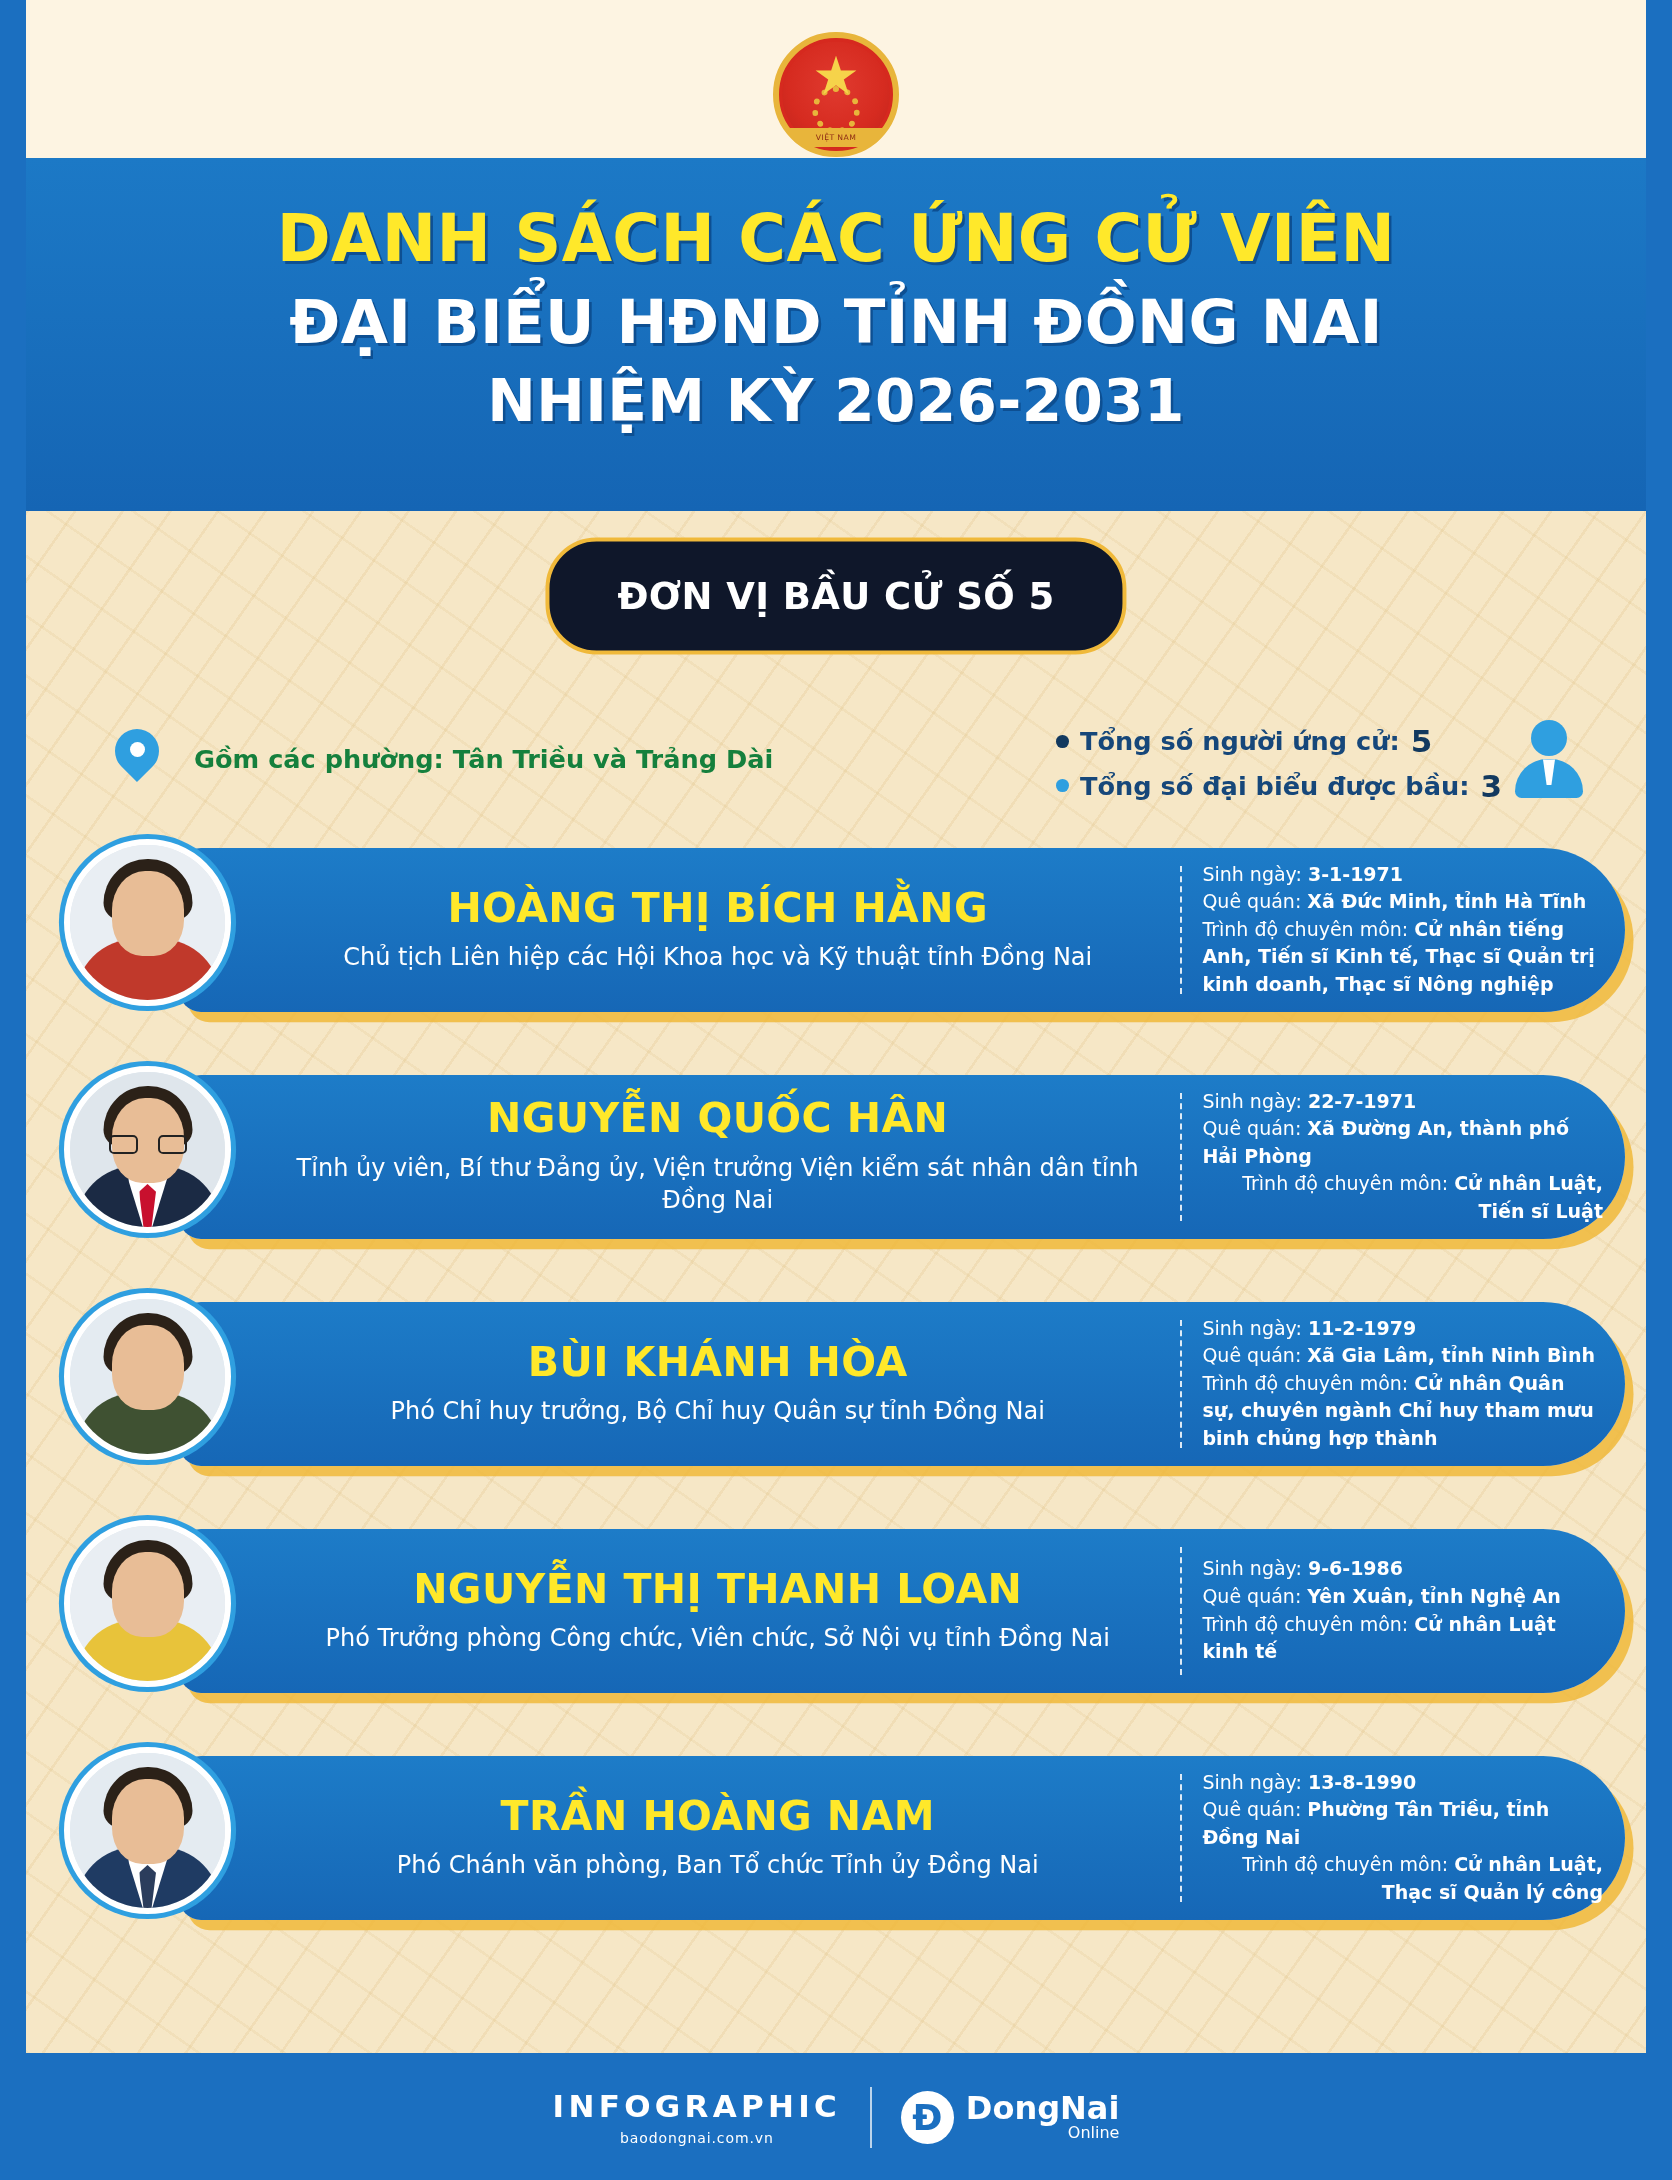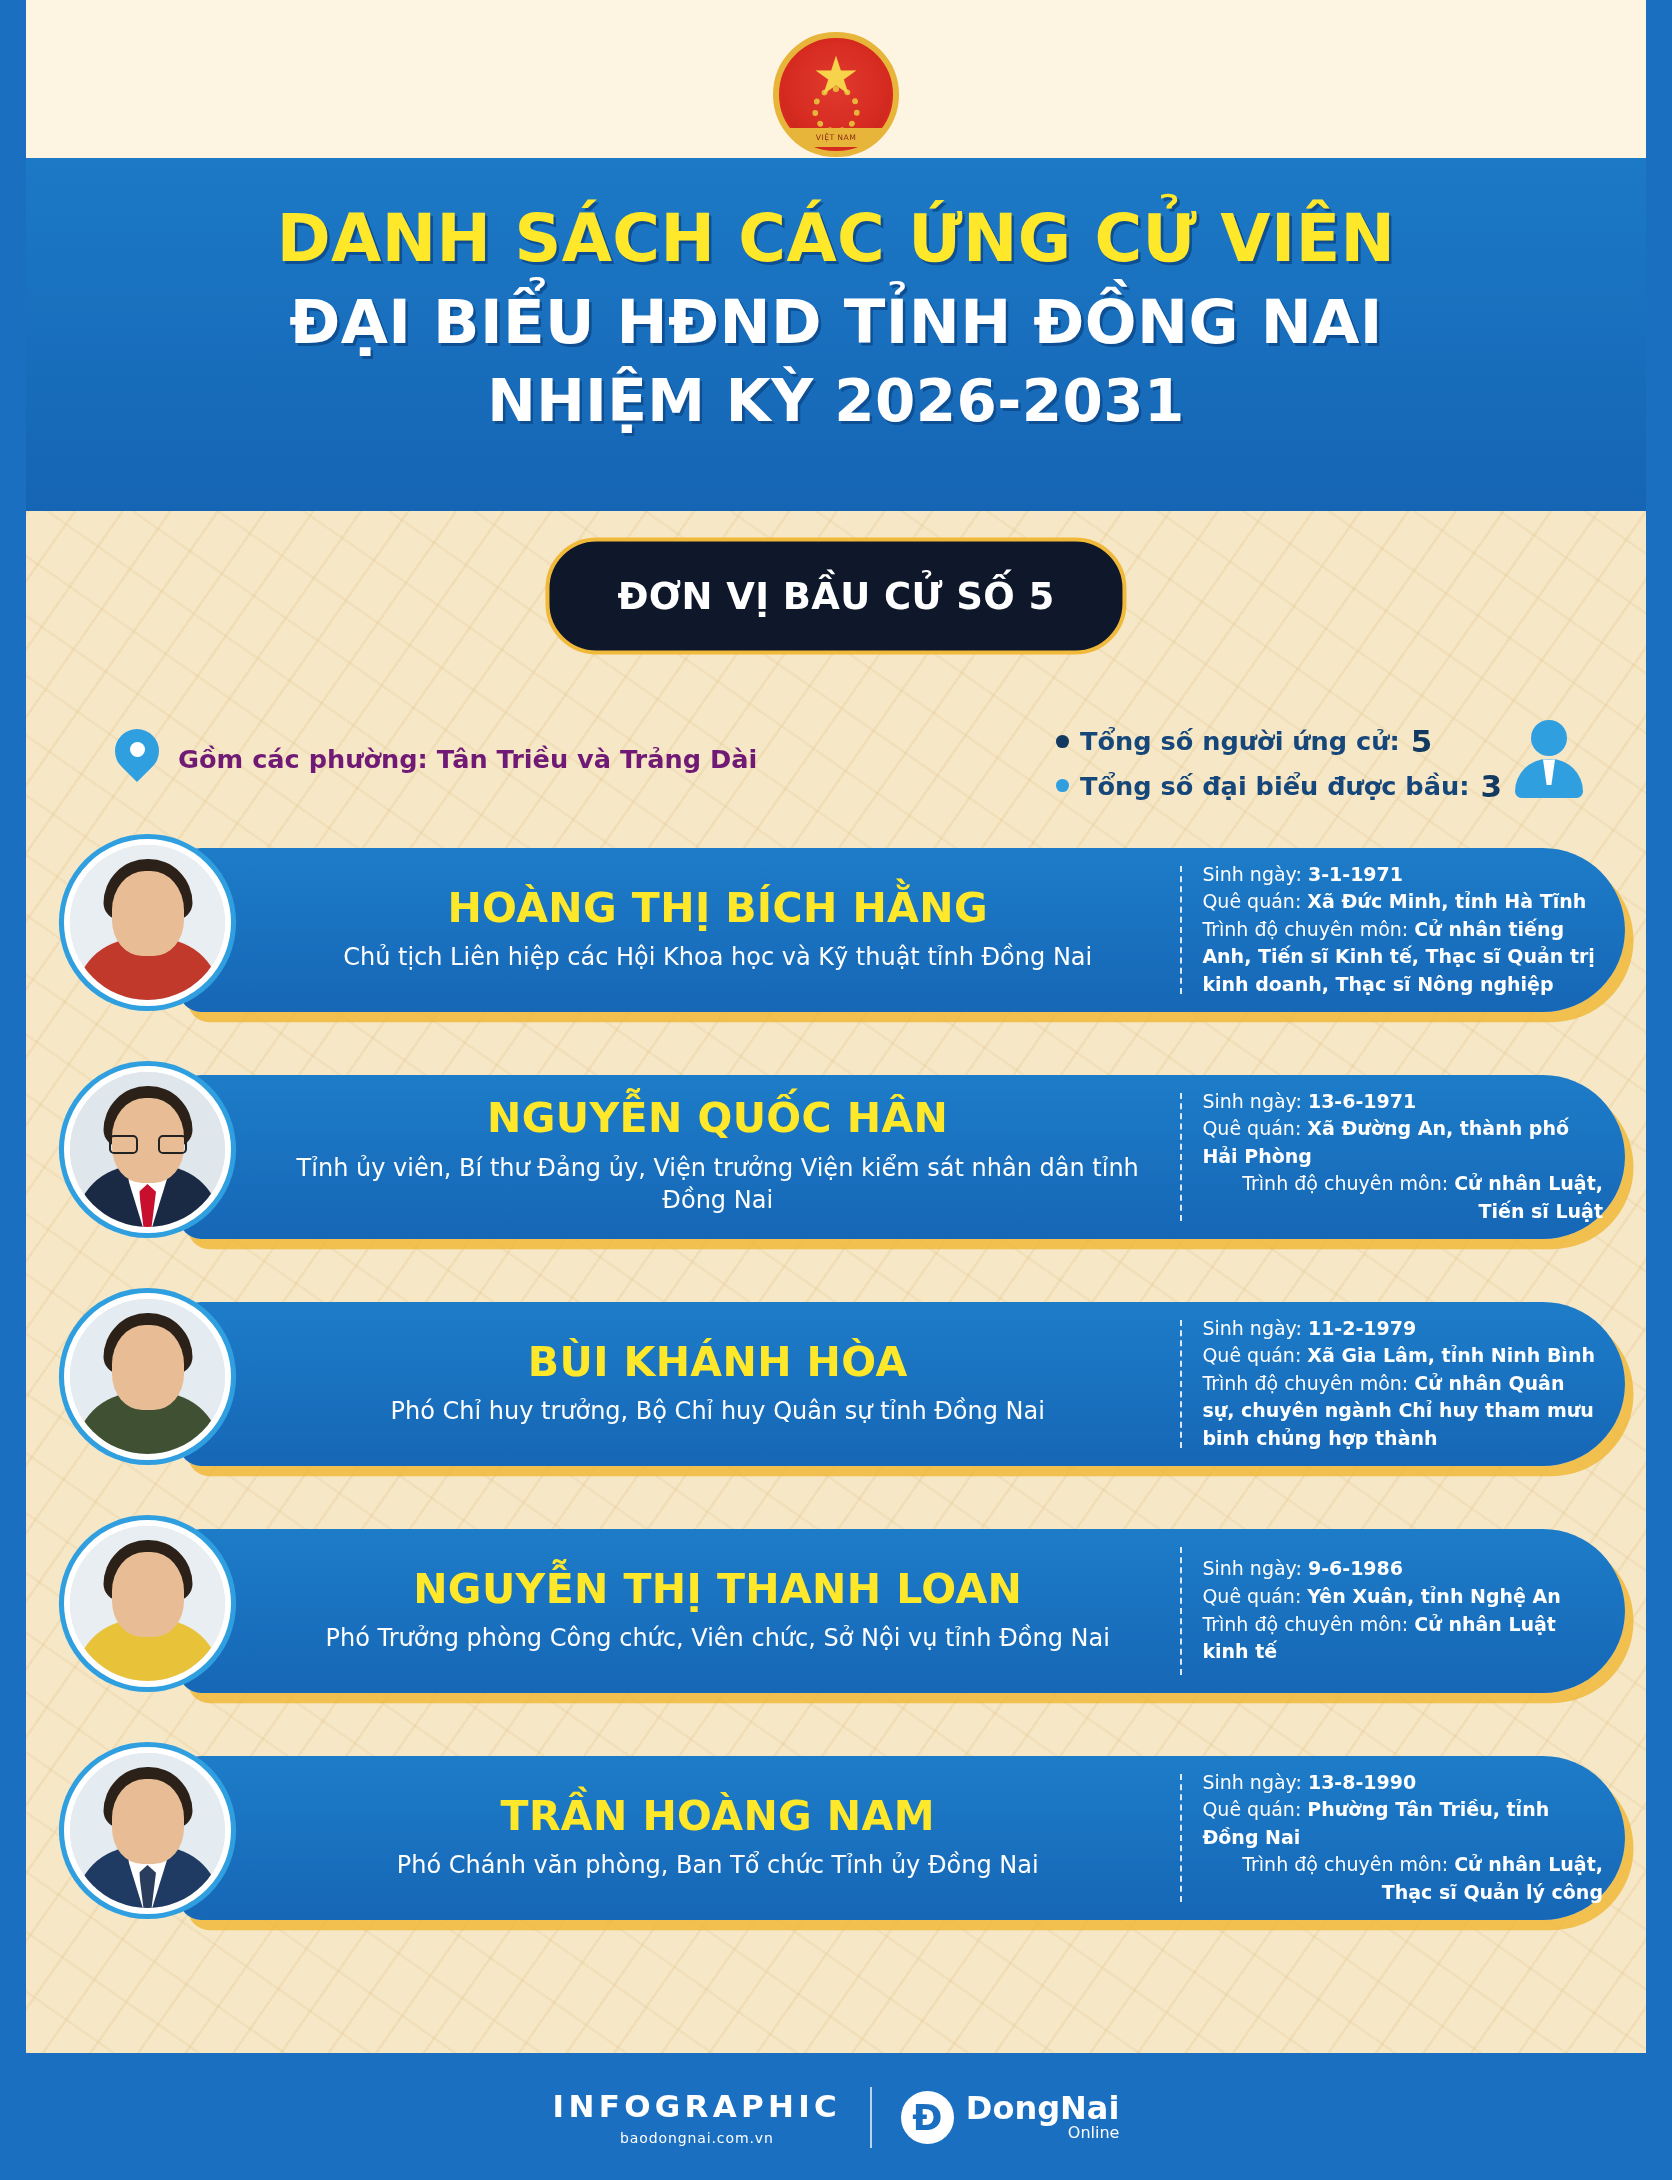--- a/index.html
+++ b/index.html
@@ -152,23 +152,24 @@
     content: "";
     position: absolute;
     top: 13.6px; left: 14.5px;
     width: 15.3px; height: 15.3px;
     background: #ffffff;
     border-radius: 50%;
     z-index: 2;
   }
   .pin-text {
     font-size: 25.6px;
-    color: #701a75;
+    color: #15803d;
     font-weight: bold;
     white-space: nowrap;
+    margin-left: 16px;
   }
   .totals {
     position: absolute;
     right: 170px; top: 3.4px;
     text-align: left;
   }
   .total-line {
     font-size: 25.6px;
     color: #16477a;
     white-space: nowrap;
@@ -489,21 +490,21 @@
       </div>
       <div class="card-bar">
         <div class="card-main">
           <div class="cand-name">NGUYỄN QUỐC HÂN</div>
           <div class="cand-role">Tỉnh ủy viên, Bí thư Đảng ủy, Viện trưởng Viện kiểm sát nhân dân tỉnh Đồng Nai</div>
         </div>
         <div class="card-sep"></div>
         <div class="card-detail">
           <div class="detail-line">
             <span class="detail-label">Sinh ngày:</span>
-            <b>13-6-1971</b>
+            <b>22-7-1971</b>
           </div>
           <div class="detail-line">
             <span class="detail-label">Quê quán:</span>
             <b>Xã Đường An, thành phố Hải Phòng</b>
           </div>
           <div class="detail-line detail-right">
             <span class="detail-label">Trình độ chuyên môn:</span>
             <b>Cử nhân Luật, Tiến sĩ Luật</b>
           </div>
         </div>

